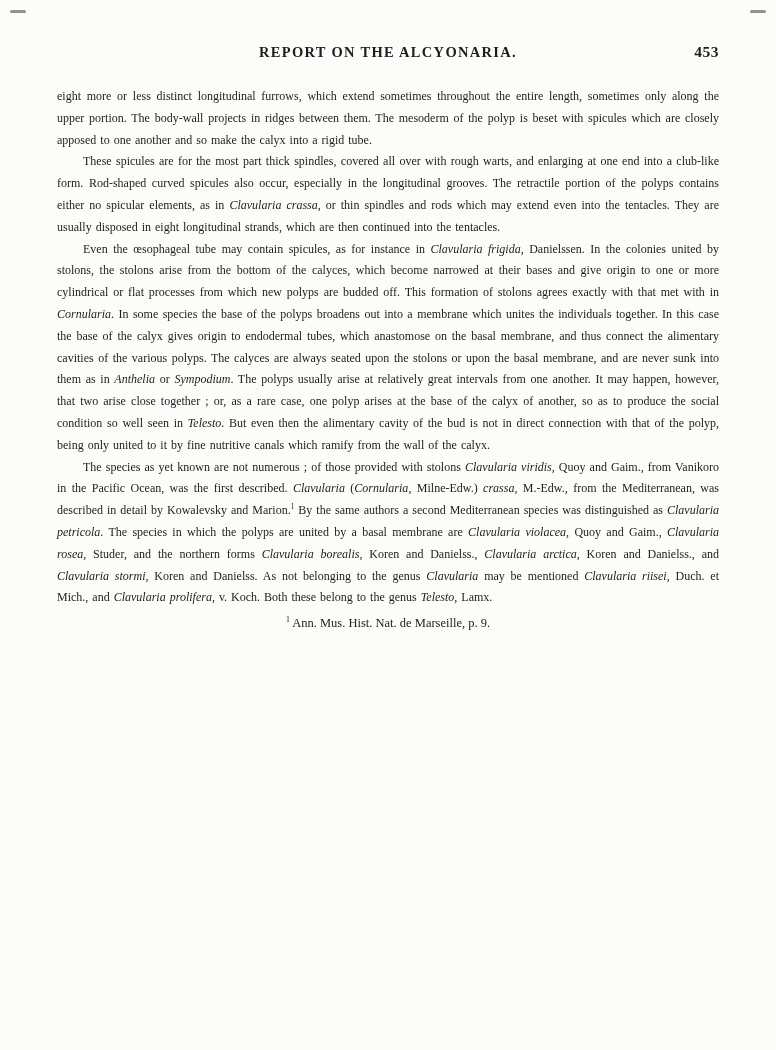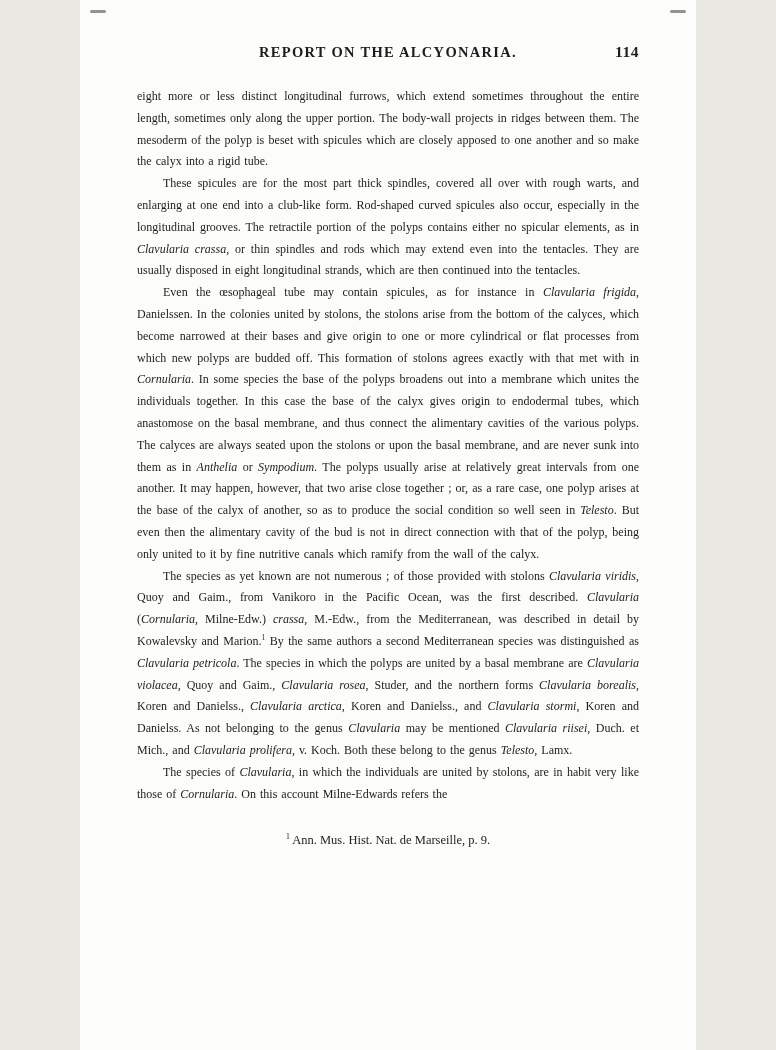--- a/index.html
+++ b/index.html
@@ -2,21 +2,21 @@
 <html><head>
 <meta charset="utf-8">
 <style>
   html, body {
     margin: 0;
     padding: 0;
     background: #e9e7e2;
   }
   .page {
     position: relative;
-    width: 616px;
+    width: 776px;
     height: 1050px;
     box-sizing: border-box;
     margin: 0 auto;
     padding: 44px 57px 0 57px;
     background: #fcfcfa;
     color: #1d1d1d;
     font-family: "Liberation Serif", "DejaVu Serif", serif;
     overflow: hidden;
   }
   .header {
@@ -47,21 +47,21 @@
   }
   .para { margin: 0; }
   .para.indent { text-indent: 26px; }
   .para i { font-style: italic; }
   sup {
     font-size: 0.62em;
     vertical-align: super;
     line-height: 0;
   }
   .footnote {
-    margin-top: 28px;
+    margin-top: 7px;
     text-align: center;
     font-size: 12.5px;
     color: #222;
   }
   
   .scan-mark-left, .scan-mark-right {
     position: absolute;
     top: 10px;
     width: 16px;
     height: 3px;
@@ -74,25 +74,24 @@
 </style>
 </head>
 <body>
 
 <div class="page">
   <span class="scan-mark-left"></span>
   <span class="scan-mark-right"></span>
 
   <div class="header">
     <span class="running-title">REPORT ON THE ALCYONARIA.</span>
-    <span class="page-number">114</span>
+    <span class="page-number">453</span>
   </div>
 
   <div class="body-text" id="body-text">
       <p class="para"><span>eight more or less distinct longitudinal furrows, which extend sometimes throughout the entire length, sometimes only along the upper portion. The body-wall projects in ridges between them. The mesoderm of the polyp is beset with spicules which are closely apposed to one another and so make the calyx into a rigid tube.</span></p>
       <p class="para indent"><span>These spicules are for the most part thick spindles, covered all over with rough warts, and enlarging at one end into a club-like form. Rod-shaped curved spicules also occur, especially in the longitudinal grooves. The retractile portion of the polyps contains either no spicular elements, as in </span><i>Clavularia crassa</i><span>, or thin spindles and rods which may extend even into the tentacles. They are usually disposed in eight longitudinal strands, which are then continued into the tentacles.</span></p>
       <p class="para indent"><span>Even the œsophageal tube may contain spicules, as for instance in </span><i>Clavularia frigida</i><span>, Danielssen. In the colonies united by stolons, the stolons arise from the bottom of the calyces, which become narrowed at their bases and give origin to one or more cylindrical or flat processes from which new polyps are budded off. This formation of stolons agrees exactly with that met with in </span><i>Cornularia</i><span>. In some species the base of the polyps broadens out into a membrane which unites the individuals together. In this case the base of the calyx gives origin to endodermal tubes, which anastomose on the basal membrane, and thus connect the alimentary cavities of the various polyps. The calyces are always seated upon the stolons or upon the basal membrane, and are never sunk into them as in </span><i>Anthelia</i><span> or </span><i>Sympodium</i><span>. The polyps usually arise at relatively great intervals from one another. It may happen, however, that two arise close together ; or, as a rare case, one polyp arises at the base of the calyx of another, so as to produce the social condition so well seen in </span><i>Telesto</i><span>. But even then the alimentary cavity of the bud is not in direct connection with that of the polyp, being only united to it by fine nutritive canals which ramify from the wall of the calyx.</span></p>
       <p class="para indent"><span>The species as yet known are not numerous ; of those provided with stolons </span><i>Clavularia viridis</i><span>, Quoy and Gaim., from Vanikoro in the Pacific Ocean, was the first described. </span><i>Clavularia</i><span> (</span><i>Cornularia</i><span>, Milne-Edw.) </span><i>crassa</i><span>, M.-Edw., from the Mediterranean, was described in detail by Kowalevsky and Marion.</span><sup>1</sup><span> By the same authors a second Mediterranean species was distinguished as </span><i>Clavularia petricola</i><span>. The species in which the polyps are united by a basal membrane are </span><i>Clavularia violacea</i><span>, Quoy and Gaim., </span><i>Clavularia rosea</i><span>, Studer, and the northern forms </span><i>Clavularia borealis</i><span>, Koren and Danielss., </span><i>Clavularia arctica</i><span>, Koren and Danielss., and </span><i>Clavularia stormi</i><span>, Koren and Danielss. As not belonging to the genus </span><i>Clavularia</i><span> may be mentioned </span><i>Clavularia riisei</i><span>, Duch. et Mich., and </span><i>Clavularia prolifera</i><span>, v. Koch. Both these belong to the genus </span><i>Telesto</i><span>, Lamx.</span></p>
-      <p class="para indent"><span>The species of </span><i>Clavularia</i><span>, in which the individuals are united by stolons, are in habit very like those of </span><i>Cornularia</i><span>. On this account Milne-Edwards refers the</span></p>
     </div>
 
   <div class="footnote" id="footnote"><sup>1</sup><span> Ann. Mus. Hist. Nat. de Marseille, p. 9.</span></div>
 </div>
 
 </body></html>

